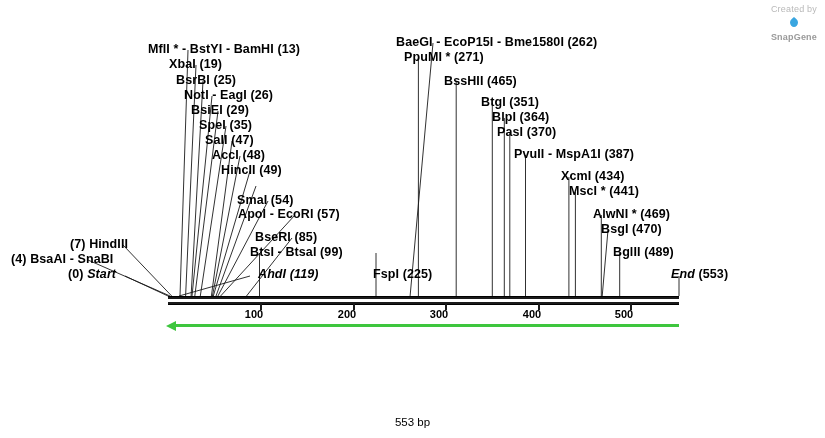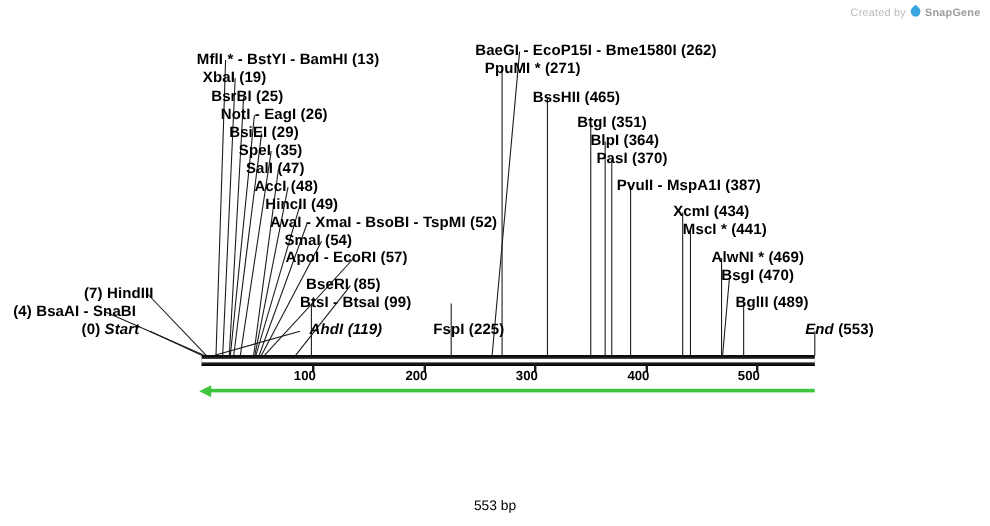--- a/index.html
+++ b/index.html
@@ -10,20 +10,21 @@
     position:relative;
     overflow:hidden;
   }
   #stage{position:absolute;left:0;top:0;width:825px;height:438px;}
 
   .credit{
     position:absolute;right:8px;top:4px;
     font-size:9px;color:#b9b9b9;
     display:flex;align-items:center;gap:3px;
     letter-spacing:0.2px;
+    flex-direction:column;
   }
   .credit .brand{color:#9a9a9a;font-weight:bold;}
   .credit .logo{display:inline-block;}
 
   
   .backbone{
     position:absolute;
     left:168px;top:296px;width:511px;height:7px;
     background:#1a1a1a;
     border-top:1px solid #000;
@@ -179,24 +180,20 @@
     <span>(85)</span>
   </div>
   <div class="site-label" style="left:238px;top:207px;">
     <span>ApoI - EcoRI</span>
     <span>(57)</span>
   </div>
   <div class="site-label" style="left:237px;top:193px;">
     <span>SmaI</span>
     <span>(54)</span>
   </div>
-  <div class="site-label" style="left:225px;top:178px;">
-    <span>AvaI - XmaI - BsoBI - TspMI</span>
-    <span>(52)</span>
-  </div>
   <div class="site-label" style="left:221px;top:163px;">
     <span>HincII</span>
     <span>(49)</span>
   </div>
   <div class="site-label" style="left:212px;top:148px;">
     <span>AccI</span>
     <span>(48)</span>
   </div>
   <div class="site-label" style="left:205px;top:133px;">
     <span>SalI</span>
@@ -215,26 +212,26 @@
     <span>(26)</span>
   </div>
   <div class="site-label" style="left:176px;top:73px;">
     <span>BsrBI</span>
     <span>(25)</span>
   </div>
   <div class="site-label" style="left:169px;top:57px;">
     <span>XbaI</span>
     <span>(19)</span>
   </div>
-  <div class="site-label" style="left:164px;top:42px;">
+  <div class="site-label" style="left:148px;top:42px;">
     <span>MflI * - BstYI - BamHI</span>
     <span>(13)</span>
   </div>
 
-  <div class="site-label" style="left:351px;top:267px;padding-left:10px;">
+  <div class="site-label" style="left:363px;top:267px;padding-left:10px;">
     <span>FspI</span>
     <span>(225)</span>
   </div>
   <div class="site-label" style="left:404px;top:50px;">
     <span>PpuMI *</span>
     <span>(271)</span>
   </div>
   <div class="site-label" style="left:396px;top:35px;">
     <span>BaeGI - EcoP15I - Bme1580I</span>
     <span>(262)</span>

